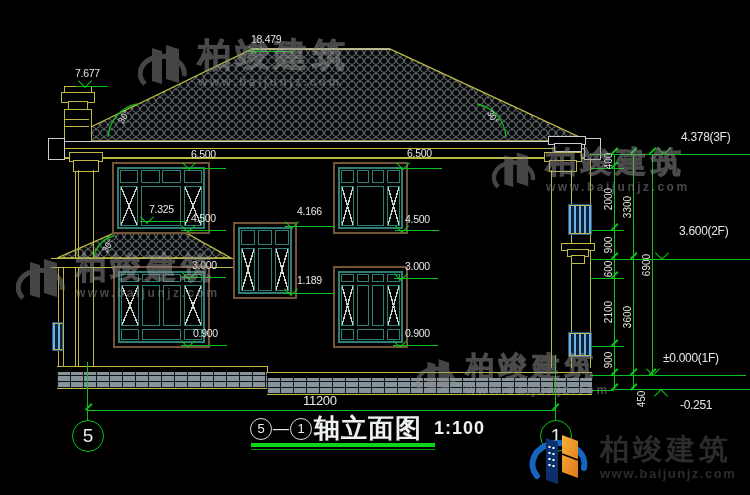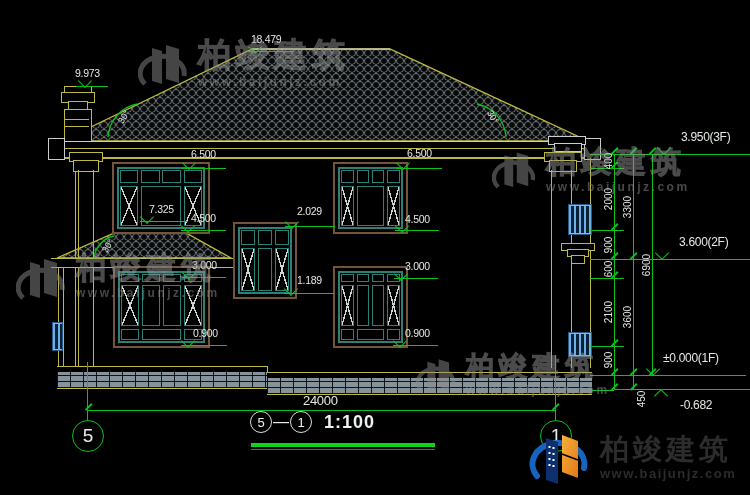--- a/index.html
+++ b/index.html
@@ -243,21 +243,21 @@
       </div>
     </div>
   </div>
 
   <div class="pband" style="left:57px;top:366px;width:211px;height:5px"></div>
   <div class="brick" style="left:57px;top:372px;width:211px;height:16px"></div>
   <div class="yline" style="left:267px;top:366px;width:1px;height:12px"></div>
   <div class="pband" style="left:267px;top:372px;width:325px;height:5px"></div>
   <div class="brick" style="left:267px;top:378px;width:325px;height:16px"></div>
 
-  <span class="wtext" style="left:75px;top:67px">9.973</span>
+  <span class="wtext" style="left:75px;top:67px">7.677</span>
   <span class="tri" style="left:80px;top:76px"></span>
   <div class="gline" style="left:76px;top:86px;width:32px;height:1.2px"></div>
 
   <span class="wtext" style="left:251px;top:33px">18.479</span>
   <span class="tri" style="left:250px;top:42px"></span>
   <div class="gline" style="left:248px;top:51px;width:46px;height:1.2px"></div>
 
   <span class="wtext" style="left:191px;top:148px">6.500</span>
   <span class="tri" style="left:184px;top:158px"></span>
   <div class="gline" style="left:182px;top:168px;width:44px;height:1.2px"></div>
@@ -267,21 +267,21 @@
   <div class="gline" style="left:396px;top:168px;width:46px;height:1.2px"></div>
 
   <span class="wtext" style="left:149px;top:203px">7.325</span>
   <span class="tri" style="left:142px;top:212px"></span>
   <div class="gline" style="left:140px;top:221px;width:48px;height:1.2px"></div>
 
   <span class="wtext" style="left:191px;top:212px">4.500</span>
   <span class="tri" style="left:183px;top:221px"></span>
   <div class="gline" style="left:181px;top:230px;width:45px;height:1.2px"></div>
 
-  <span class="wtext" style="left:297px;top:205px">2.029</span>
+  <span class="wtext" style="left:297px;top:205px">4.166</span>
   <span class="tri" style="left:287px;top:217px"></span>
   <div class="gline" style="left:285px;top:226px;width:50px;height:1.2px"></div>
 
   <span class="wtext" style="left:405px;top:213px">4.500</span>
   <span class="tri" style="left:397px;top:221px"></span>
   <div class="gline" style="left:395px;top:230px;width:44px;height:1.2px"></div>
 
   <span class="wtext" style="left:192px;top:259px">3.000</span>
   <span class="tri" style="left:184px;top:268px"></span>
   <div class="gline" style="left:182px;top:277px;width:44px;height:1.2px"></div>
@@ -335,49 +335,50 @@
   <span class="vdim" style="left:608px;top:199px">2000</span>
   <span class="vdim" style="left:608px;top:245px">900</span>
   <span class="vdim" style="left:608px;top:269px">600</span>
   <span class="vdim" style="left:608px;top:312px">2100</span>
   <span class="vdim" style="left:608px;top:360px">900</span>
   <span class="vdim" style="left:641px;top:399px">450</span>
   <span class="vdim" style="left:627px;top:207px">3300</span>
   <span class="vdim" style="left:627px;top:317px">3600</span>
   <span class="vdim" style="left:646px;top:265px">6900</span>
 
-  <span class="wtext big" style="left:681px;top:130px">3.950(3F)</span>
+  <span class="wtext big" style="left:681px;top:130px">4.378(3F)</span>
   <span class="tri" style="left:659px;top:143px"></span>
   <div class="gline" style="left:614px;top:154px;width:146px;height:1.2px"></div>
 
-  <span class="wtext big" style="left:679px;top:235px">3.600(2F)</span>
+  <span class="wtext big" style="left:679px;top:224px">3.600(2F)</span>
   <span class="tri" style="left:657px;top:248px"></span>
   <div class="gline" style="left:614px;top:259px;width:138px;height:1.2px"></div>
 
   <span class="wtext big" style="left:663px;top:351px">±0.000(1F)</span>
   <span class="tri" style="left:648px;top:364px"></span>
   <div class="gline" style="left:614px;top:375px;width:132px;height:1.2px"></div>
 
   <div class="gline" style="left:614px;top:389px;width:138px;height:1.2px"></div>
   <span class="tri flip" style="left:656px;top:391px"></span>
-  <span class="wtext big" style="left:680px;top:398px">-0.682</span>
+  <span class="wtext big" style="left:680px;top:398px">-0.251</span>
 
   <div class="gline" style="left:87px;top:362px;width:1.4px;height:58px"></div>
   <div class="gline" style="left:555px;top:355px;width:1.4px;height:65px"></div>
   <div class="gline" style="left:88px;top:410px;width:468px;height:1.2px"></div>
   <div class="tick" style="left:84px;top:406px"></div>
   <div class="tick" style="left:551px;top:406px"></div>
-  <span class="wtext" style="left:303px;top:393px;font-size:13px">24000</span>
+  <span class="wtext" style="left:303px;top:393px;font-size:13px">11200</span>
   <div class="bubble" style="left:72px;top:420px">5</div>
   <div class="bubble" style="left:540px;top:420px">1</div>
 
   <div class="titlebar" style="left:250px;top:411px">
     <span class="tcirc">5</span>
     <span class="tdash">—</span>
     <span class="tcirc">1</span>
+    <span class="tmain">轴立面图</span>
     <span class="tscale">1:100</span>
   </div>
   <div class="gline" style="left:251px;top:443px;width:184px;height:4px;background:#0ed41c"></div>
   <div class="gline" style="left:251px;top:449px;width:184px;height:1.3px;background:#0a9c14"></div>
 
   <div class="wm" style="left:138px;top:38px">
     <svg width="52" height="58" viewBox="0 0 52 58">
       <path d="M7,46 A22,17 0 1 1 46,38" fill="none" stroke="#8a8a8a" stroke-width="5"></path>
       <polygon points="14,10 24,13 24,46 14,43" fill="#8a8a8a"></polygon>
       <polygon points="28,7 41,11 41,45 28,41" fill="#8a8a8a"></polygon>

